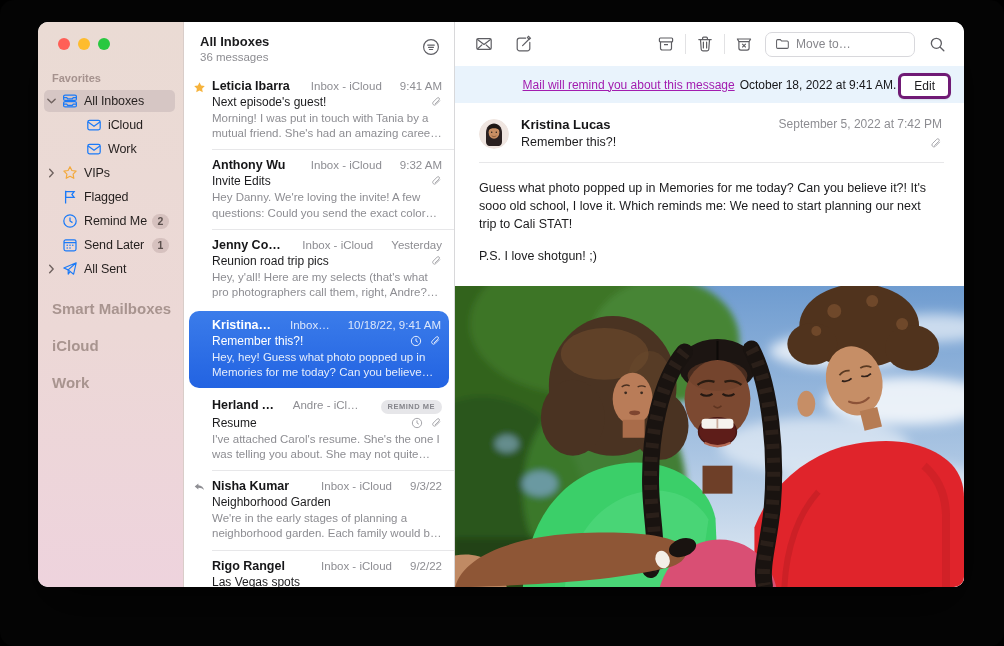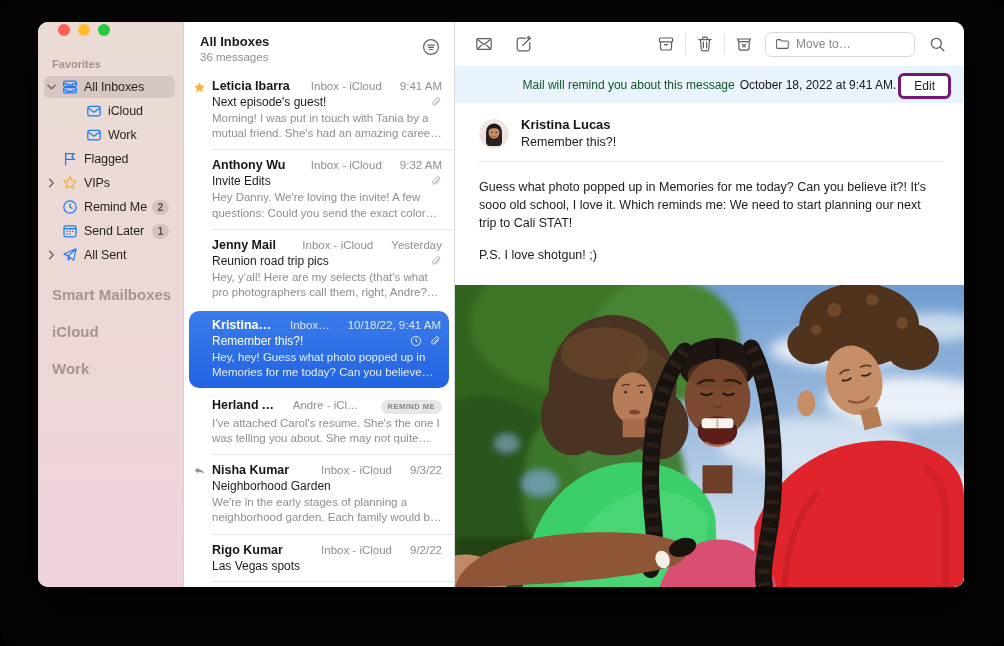--- a/index.html
+++ b/index.html
@@ -2,21 +2,21 @@
 <html><head>
 <meta charset="utf-8">
 <style>
   * { margin:0; padding:0; box-sizing:border-box; }
   html,body { background:#000; }
   body { font-family:"Liberation Sans","DejaVu Sans",sans-serif; width:1004px; height:646px; overflow:hidden; }
   .stage { position:relative; width:1004px; height:646px; background:#050505; border-radius:14px; overflow:hidden; }
   .window { position:absolute; left:38px; top:22px; width:926px; height:565px; border-radius:10px; overflow:hidden; display:flex; background:#fff; box-shadow:0 20px 50px rgba(0,0,0,.6); }
 
   
-  .sidebar { width:146px; flex:0 0 146px; background:linear-gradient(180deg,#eadbd4 0%,#ecd8d6 55%,#eed3dd 100%); border-right:1px solid #d9cdc9; }
+  .sidebar { width:146px; flex:0 0 146px; background:linear-gradient(180deg,#eadbd4 0%,#ecd8d6 55%,#eed3dd 100%); border-right:1px solid #d9cdc9; padding-top:14px; }
   .lights { display:flex; gap:8px; padding:2px 0 0 20px; }
   .light { width:12px; height:12px; border-radius:50%; }
   .light.r { background:#ff5f57; } .light.y { background:#febc2e; } .light.g { background:#28c840; }
   .fav-label { margin:22px 0 6px 14px; font-size:11px; font-weight:700; color:#a5928e; }
   .side-item { display:flex; align-items:center; height:22px; margin:2px 8px 2px 6px; padding:0 6px 0 4px; border-radius:5px; font-size:12.5px; color:#241f1e; }
   .side-item.selected { background:#d6c6c4; }
   .side-item .chev { width:12px; flex:0 0 12px; color:#6f625f; display:flex; align-items:center; }
   .side-item .chev svg { width:7px; height:10px; }
   .side-item .chev.down svg { transform:rotate(90deg); }
   .side-item .sicon { width:16px; height:16px; margin:0 6px 0 2px; color:#1b7af7; flex:0 0 16px; }
@@ -62,21 +62,21 @@
   .tb-btn { margin-right:22px; display:flex; }
   .tb-btn svg { width:18px; height:18px; display:block; }
   .tb-sep { width:1px; height:20px; background:#e2e2e4; margin:0 10px; }
   .tb-spacer { flex:1; }
   .moveto { display:flex; align-items:center; gap:7px; width:150px; height:25px; border:1px solid #d8d8dc; border-radius:7px; background:#fff; padding:0 9px; margin:0 14px 0 12px; color:#5e5e63; }
   .moveto svg { width:14px; height:14px; }
   .moveto-label { font-size:12px; color:#87878c; }
   .search-btn svg { width:17px; height:17px; display:block; }
 
   .banner { position:relative; height:37px; flex:0 0 37px; background:#e9f3fc; display:flex; align-items:center; justify-content:center; gap:5px; font-size:12px; }
-  .banner .btext { color:#14532d; }
+  .banner .btext { color:#a21caf;text-decoration:underline; }
   .banner .bdate { color:#17171a; font-weight:500; }
   .edit-btn { position:absolute; right:13px; top:7px; background:#fff; border:3px solid #701a75; border-radius:6px; padding:3px 13px; font-size:12px; font-weight:400; color:#1c1c1e; box-shadow:0 .5px 1.5px rgba(0,0,0,.08); }
 
   .msg-head { display:flex; padding:14px 22px 8px 24px; }
   .avatar { width:30px; height:30px; border-radius:50%; overflow:hidden; flex:0 0 30px; margin-top:2px; }
   .avatar svg { width:30px; height:30px; display:block; }
   .mh-left { margin-left:12px; flex:1; }
   .mh-sender { font-size:13px; font-weight:700; color:#161618; }
   .mh-subject { font-size:12.5px; color:#1c1c1e; margin-top:3px; }
   .mh-to { font-size:12px; margin-top:3px; }
@@ -143,43 +143,43 @@
               <svg viewBox="0 0 16 16">
                 <g fill="none" stroke="currentColor" stroke-width="1.25">
                   <rect x="1.8" y="3.4" width="12.4" height="9.4" rx="1.8"></rect>
                   <path d="M1.8 4.8 8 9.2l6.2-4.4"></path>
                 </g>
               </svg>
             </span>
             <span class="slabel">Work</span>
           </div>
           <div class="side-item">
+            <span class="chev">
+              <svg viewBox="0 0 8 12">
+                <path fill="none" stroke="currentColor" stroke-width="1.7" stroke-linecap="round" stroke-linejoin="round" d="m1.8 1.6 4.2 4.4-4.2 4.4"></path>
+              </svg>
+            </span>
+            <span class="sicon yellow">
+              <svg viewBox="0 0 16 16">
+                <path fill="none" stroke="currentColor" stroke-width="1.2" stroke-linejoin="round" d="M8 1.7l1.9 3.8 4.2.6-3 3 .7 4.2L8 11.3l-3.8 2 .7-4.2-3-3 4.2-.6z"></path>
+              </svg>
+            </span>
+            <span class="slabel">VIPs</span>
+          </div>
+          <div class="side-item">
             <span class="chev"></span>
             <span class="sicon">
               <svg viewBox="0 0 16 16">
                 <g fill="none" stroke="currentColor" stroke-width="1.25">
                   <path d="M3.6 1.8v12.6"></path>
                   <path d="M3.6 2.7h8.5l-2.2 2.8 2.2 2.8H3.6z"></path>
                 </g>
               </svg>
             </span>
             <span class="slabel">Flagged</span>
-          </div>
-          <div class="side-item">
-            <span class="chev">
-              <svg viewBox="0 0 8 12">
-                <path fill="none" stroke="currentColor" stroke-width="1.7" stroke-linecap="round" stroke-linejoin="round" d="m1.8 1.6 4.2 4.4-4.2 4.4"></path>
-              </svg>
-            </span>
-            <span class="sicon yellow">
-              <svg viewBox="0 0 16 16">
-                <path fill="none" stroke="currentColor" stroke-width="1.2" stroke-linejoin="round" d="M8 1.7l1.9 3.8 4.2.6-3 3 .7 4.2L8 11.3l-3.8 2 .7-4.2-3-3 4.2-.6z"></path>
-              </svg>
-            </span>
-            <span class="slabel">VIPs</span>
           </div>
           <div class="side-item">
             <span class="chev"></span>
             <span class="sicon">
               <svg viewBox="0 0 16 16">
                 <g fill="none" stroke="currentColor" stroke-width="1.25">
                   <circle cx="8" cy="8" r="6.2"></circle>
                   <path d="M8 4.5V8l2.5 1.6"></path>
                 </g>
               </svg>
@@ -285,21 +285,21 @@
                     <path fill="none" stroke="currentColor" stroke-width="1.2" stroke-linecap="round" d="M12.9 6.4 7.6 11.7a2.5 2.5 0 0 1-3.5-3.5L9.6 2.7a1.75 1.75 0 0 1 2.5 2.5L6.9 10.4"></path>
                   </svg>
                 </span>
               </span>
     </div>
     <div class="preview">Hey Danny. We're loving the invite! A few questions: Could you send the exact color c…</div>
   </div>
           <div class="mrow">
 
     <div class="l1">
-      <span class="sender">Jenny Mail</span>
+      <span class="sender">Jenny Court</span>
       <span class="meta mbx">Inbox - iCloud</span>
       <span class="meta tm">Yesterday</span>
     </div>
     <div class="l2">
       <span class="subj">Reunion road trip pics</span>
       <span class="s-ics">
                 <span>
                   <svg viewBox="0 0 16 16">
                     <path fill="none" stroke="currentColor" stroke-width="1.2" stroke-linecap="round" d="M12.9 6.4 7.6 11.7a2.5 2.5 0 0 1-3.5-3.5L9.6 2.7a1.75 1.75 0 0 1 2.5 2.5L6.9 10.4"></path>
                   </svg>
@@ -335,20 +335,38 @@
     </div>
     <div class="preview">Hey, hey! Guess what photo popped up in Memories for me today? Can you believe it?!…</div>
   </div>
           <div class="mrow bordered">
 
     <div class="l1">
       <span class="sender">Herland Antezana</span>
       <span class="meta mbx">Andre - iCl…</span>
       <span class="remind-pill">REMIND ME</span>
     </div>
+    <div class="l2">
+      <span class="subj">Resume</span>
+      <span class="s-ics">
+                <span>
+                  <svg viewBox="0 0 16 16">
+                    <g fill="none" stroke="currentColor" stroke-width="1.25">
+                      <circle cx="8" cy="8" r="6.2"></circle>
+                      <path d="M8 4.5V8l2.5 1.6"></path>
+                    </g>
+                  </svg>
+                </span>
+                <span>
+                  <svg viewBox="0 0 16 16">
+                    <path fill="none" stroke="currentColor" stroke-width="1.2" stroke-linecap="round" d="M12.9 6.4 7.6 11.7a2.5 2.5 0 0 1-3.5-3.5L9.6 2.7a1.75 1.75 0 0 1 2.5 2.5L6.9 10.4"></path>
+                  </svg>
+                </span>
+              </span>
+    </div>
     <div class="preview">I've attached Carol's resume. She's the one I was telling you about. She may not quite hav…</div>
   </div>
           <div class="mrow bordered">
     <span class="lead-ic reply">
               <svg viewBox="0 0 16 16">
                 <path fill="currentColor" d="M6.6 3 2.1 6.8l4.5 3.8V8.2c3 0 5.2.9 6.9 3-.4-3.4-2.9-5.8-6.9-6z"></path>
               </svg>
             </span>
     <div class="l1">
       <span class="sender">Nisha Kumar</span>
@@ -357,21 +375,21 @@
     </div>
     <div class="l2">
       <span class="subj">Neighborhood Garden</span>
       <span class="s-ics"></span>
     </div>
     <div class="preview">We're in the early stages of planning a neighborhood garden. Each family would be in ch…</div>
   </div>
           <div class="mrow bordered">
 
     <div class="l1">
-      <span class="sender">Rigo Kumar</span>
+      <span class="sender">Rigo Rangel</span>
       <span class="meta mbx">Inbox - iCloud</span>
       <span class="meta tm">9/2/22</span>
     </div>
     <div class="l2">
       <span class="subj">Las Vegas spots</span>
       <span class="s-ics"></span>
     </div>
 
   </div>
         </div>
@@ -453,20 +471,28 @@
               <ellipse cx="15" cy="13.5" rx="5.4" ry="6.2" fill="#c98e63"></ellipse>
               <path d="M9 11.5c.4-4.4 2.6-6.3 6-6.3s5.6 1.9 6 6.3c-1.8-1.6-3.8-2.2-6-2.2s-4.2.6-6 2.2z" fill="#1d1613"></path>
               <circle cx="12.7" cy="13.2" r=".75" fill="#27201b"></circle>
               <circle cx="17.3" cy="13.2" r=".75" fill="#27201b"></circle>
               <path d="M13 17c1.3 1 2.7 1 4 0" stroke="#8a5a38" stroke-width=".9" fill="none" stroke-linecap="round"></path>
             </svg>
         </span>
         <div class="mh-left">
           <div class="mh-sender">Kristina Lucas</div>
           <div class="mh-subject">Remember this?!</div>
+        </div>
+        <div class="mh-right">
+          <div class="mh-date">September 5, 2022 at 7:42 PM</div>
+          <div class="mh-clip">
+              <svg viewBox="0 0 16 16">
+                <path fill="none" stroke="currentColor" stroke-width="1.2" stroke-linecap="round" d="M12.9 6.4 7.6 11.7a2.5 2.5 0 0 1-3.5-3.5L9.6 2.7a1.75 1.75 0 0 1 2.5 2.5L6.9 10.4"></path>
+              </svg>
+            </div>
         </div>
       </div>
       <div class="mh-divider"></div>
 
       <div class="msg-body" id="msg-body">
           <p>Guess what photo popped up in Memories for me today? Can you believe it?! It's sooo old school, I love it. Which reminds me: We need to start planning our next trip to Cali STAT!</p>
           <p>P.S. I love shotgun! ;)</p>
         </div>
 
       <div class="photo">

